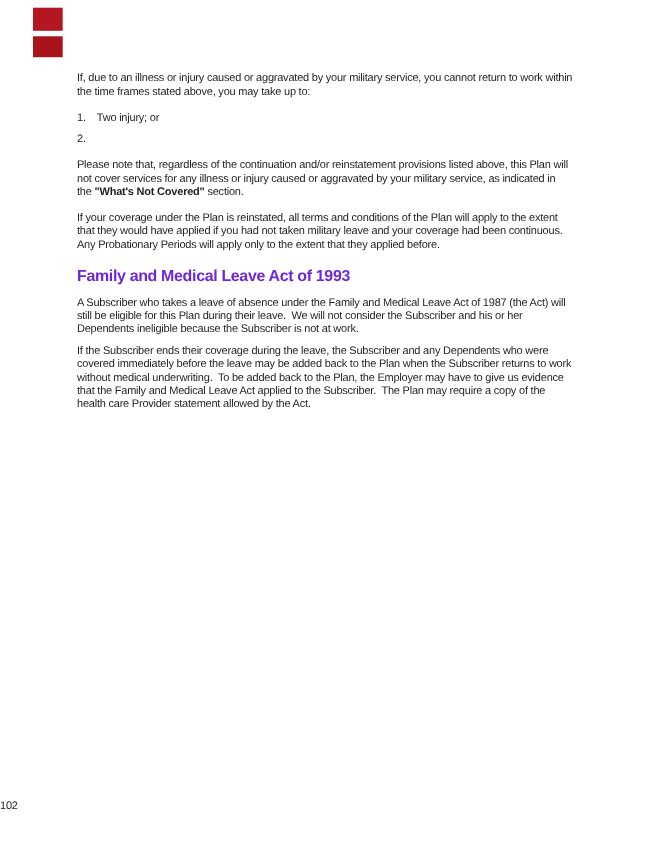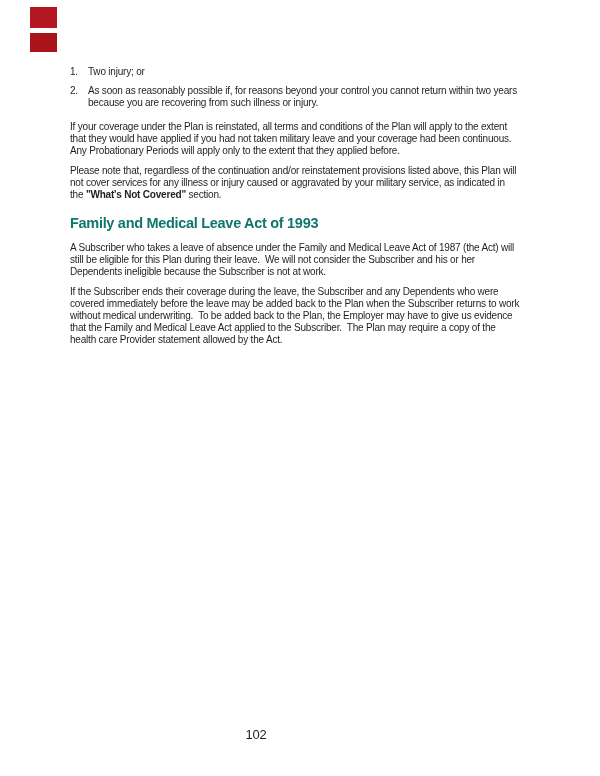--- a/index.html
+++ b/index.html
@@ -55,65 +55,65 @@
     flex: 0 0 18px;
     font-size: 10px;
     line-height: 12px;
     letter-spacing: -0.2px;
   }
   .heading {
     font-size: 14.5px;
     line-height: 17px;
     font-weight: bold;
     letter-spacing: -0.3px;
-    color: #0f766e;
+    color: #6d28d9;
     margin: 14px 0 10px 0;
   }
   .bold { font-weight: bold; }
   .para-tight { margin-bottom: 8px; }
   .page-number {
     position: absolute;
     left: 0;
     top: 727px;
     width: 512px;
-    text-align: center;
-    font-size: 13px;
+    text-align: left;
+    font-size: 10px;
     letter-spacing: -0.2px;
     color: #1f1f1f;
   }
 </style>
 </head>
 <body>
 
 <div class="page">
 
   <div class="mark mark-1" style="background:#B41722"></div>
   <div class="mark mark-2" style="background:#A9131A"></div>
 
   <div class="content">
 
+    <p class="para"><span class="lines">If, due to an illness or injury caused or aggravated by your military service, you cannot return to work within
+the time frames stated above, you may take up to:</span></p>
 
     <div class="numlist">
       <div class="numitem">
         <span class="num">1.</span>
           <span class="lines">Two injury; or</span>
       </div>
       <div class="numitem">
         <span class="num">2.</span>
-          <span class="lines">As soon as reasonably possible if, for reasons beyond your control you cannot return within two years
-because you are recovering from such illness or injury.</span>
       </div>
     </div>
+
+    <p class="para"><span class="lines">Please note that, regardless of the continuation and/or reinstatement provisions listed above, this Plan will
+not cover services for any illness or injury caused or aggravated by your military service, as indicated in</span><br><span class="lines">the </span><span class="lines bold">"What's Not Covered"</span><span class="lines"> section.</span></p>
 
     <p class="para para-tight"><span class="lines">If your coverage under the Plan is reinstated, all terms and conditions of the Plan will apply to the extent
 that they would have applied if you had not taken military leave and your coverage had been continuous.
 Any Probationary Periods will apply only to the extent that they applied before.</span></p>
-
-    <p class="para"><span class="lines">Please note that, regardless of the continuation and/or reinstatement provisions listed above, this Plan will
-not cover services for any illness or injury caused or aggravated by your military service, as indicated in</span><br><span class="lines">the </span><span class="lines bold">"What's Not Covered"</span><span class="lines"> section.</span></p>
 
     <h1 class="heading">Family and Medical Leave Act of 1993</h1>
 
     <p class="para para-tight"><span class="lines">A Subscriber who takes a leave of absence under the Family and Medical Leave Act of 1987 (the Act) will
 still be eligible for this Plan during their leave.  We will not consider the Subscriber and his or her
 Dependents ineligible because the Subscriber is not at work.</span></p>
 
     <p class="para"><span class="lines">If the Subscriber ends their coverage during the leave, the Subscriber and any Dependents who were
 covered immediately before the leave may be added back to the Plan when the Subscriber returns to work
 without medical underwriting.  To be added back to the Plan, the Employer may have to give us evidence

